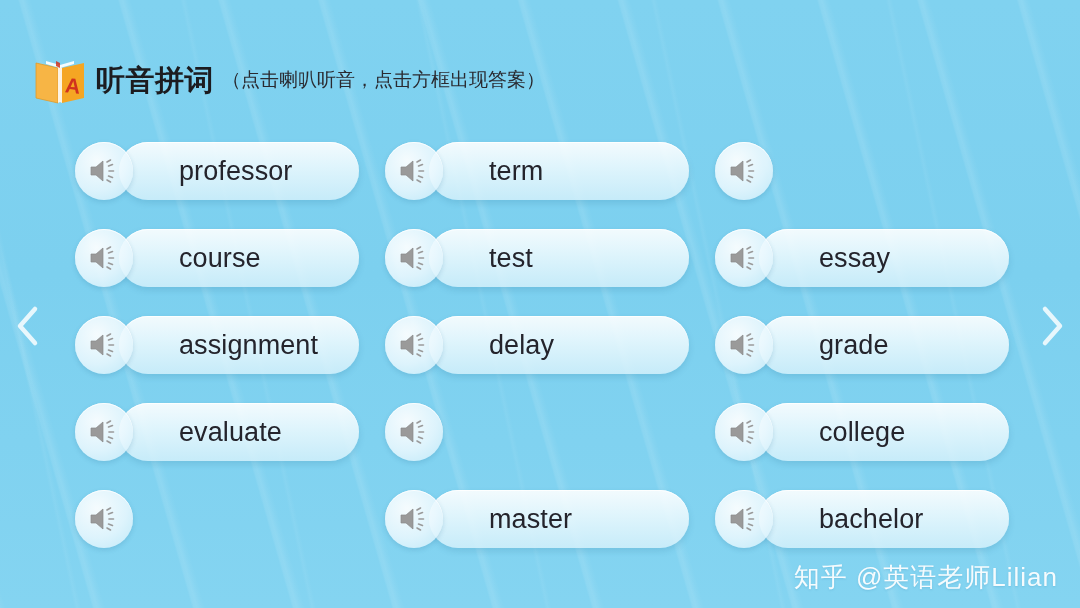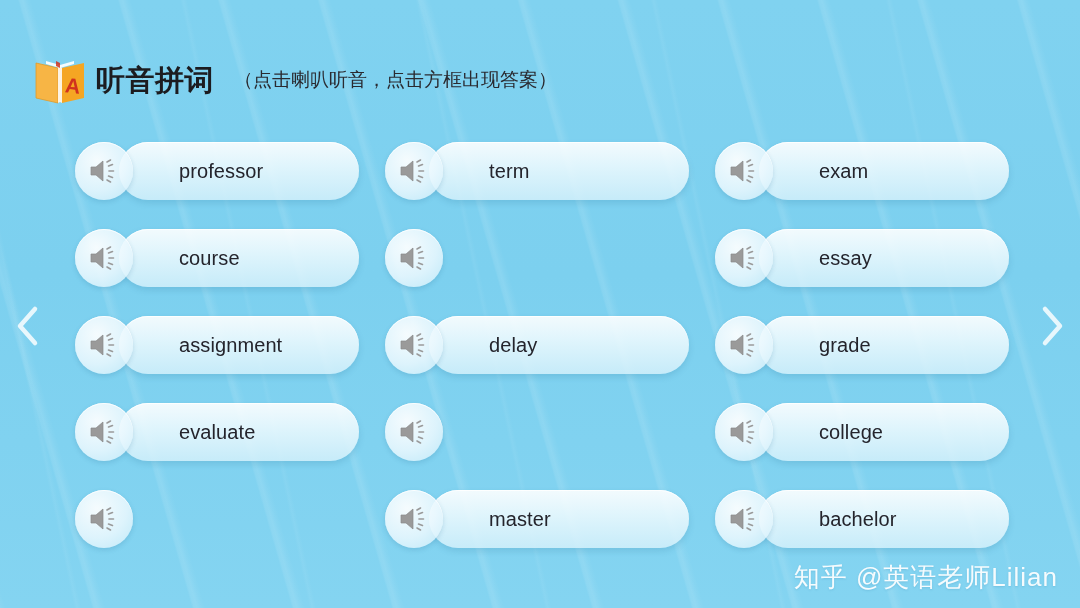--- a/index.html
+++ b/index.html
@@ -74,21 +74,21 @@
     font-size: 29px;
     font-weight: bold;
     color: #1c1c20;
     letter-spacing: 0.5px;
     line-height: 1;
     white-space: nowrap;
   }
   #header-subtitle {
     font-size: 19px;
     color: #2a2a30;
-    margin-left: 20px;
+    margin-left: 8px;
     line-height: 1;
     white-space: nowrap;
     padding-bottom: 2px;
   }
 
   
   #word-grid {
     position: absolute;
     left: 75px;
     top: 142px;
@@ -119,21 +119,21 @@
         rgba(214,241,251,0.82) 100%);
     box-shadow: 0 3px 6px rgba(40,110,150,0.18),
                 inset 0 1px 0 rgba(255,255,255,0.85);
     display: flex;
     align-items: center;
     padding-left: 60px;
     overflow: hidden;
   }
 
   .word-label {
-    font-size: 20px;
+    font-size: 27px;
     color: #24242c;
     line-height: 1;
     white-space: nowrap;
     letter-spacing: 0.1px;
   }
 
   .speaker-btn {
     position: absolute;
     left: 0;
     top: 0;
@@ -241,23 +241,20 @@
         <line x1="20" y1="6" x2="23.5" y2="4"></line>
         <line x1="21.5" y1="10" x2="25.5" y2="8.5"></line>
         <line x1="22" y1="15" x2="26.5" y2="15"></line>
         <line x1="21.5" y1="20" x2="25.5" y2="21.5"></line>
         <line x1="20" y1="24" x2="23.5" y2="26"></line>
       </g>
     </svg>
         </div>
       </div>
       <div class="word-item">
-        <div class="word-pill">
-          <span class="word-label">exam</span>
-        </div>
         <div class="speaker-btn">
     <svg width="34" height="30" viewBox="0 0 34 30">
       <path d="M4 11 L9 11 L16 5 L16 25 L9 19 L4 19 Z" fill="#9a9a9a" stroke="#8a8a8a" stroke-width="0.7" stroke-linejoin="round"></path>
       <g stroke="#9a9a9a" stroke-width="1.6" stroke-linecap="round">
         <line x1="20" y1="6" x2="23.5" y2="4"></line>
         <line x1="21.5" y1="10" x2="25.5" y2="8.5"></line>
         <line x1="22" y1="15" x2="26.5" y2="15"></line>
         <line x1="21.5" y1="20" x2="25.5" y2="21.5"></line>
         <line x1="20" y1="24" x2="23.5" y2="26"></line>
       </g>
@@ -275,20 +272,23 @@
         <line x1="20" y1="6" x2="23.5" y2="4"></line>
         <line x1="21.5" y1="10" x2="25.5" y2="8.5"></line>
         <line x1="22" y1="15" x2="26.5" y2="15"></line>
         <line x1="21.5" y1="20" x2="25.5" y2="21.5"></line>
         <line x1="20" y1="24" x2="23.5" y2="26"></line>
       </g>
     </svg>
         </div>
       </div>
       <div class="word-item">
+        <div class="word-pill">
+          <span class="word-label">test</span>
+        </div>
         <div class="speaker-btn">
     <svg width="34" height="30" viewBox="0 0 34 30">
       <path d="M4 11 L9 11 L16 5 L16 25 L9 19 L4 19 Z" fill="#9a9a9a" stroke="#8a8a8a" stroke-width="0.7" stroke-linejoin="round"></path>
       <g stroke="#9a9a9a" stroke-width="1.6" stroke-linecap="round">
         <line x1="20" y1="6" x2="23.5" y2="4"></line>
         <line x1="21.5" y1="10" x2="25.5" y2="8.5"></line>
         <line x1="22" y1="15" x2="26.5" y2="15"></line>
         <line x1="21.5" y1="20" x2="25.5" y2="21.5"></line>
         <line x1="20" y1="24" x2="23.5" y2="26"></line>
       </g>

